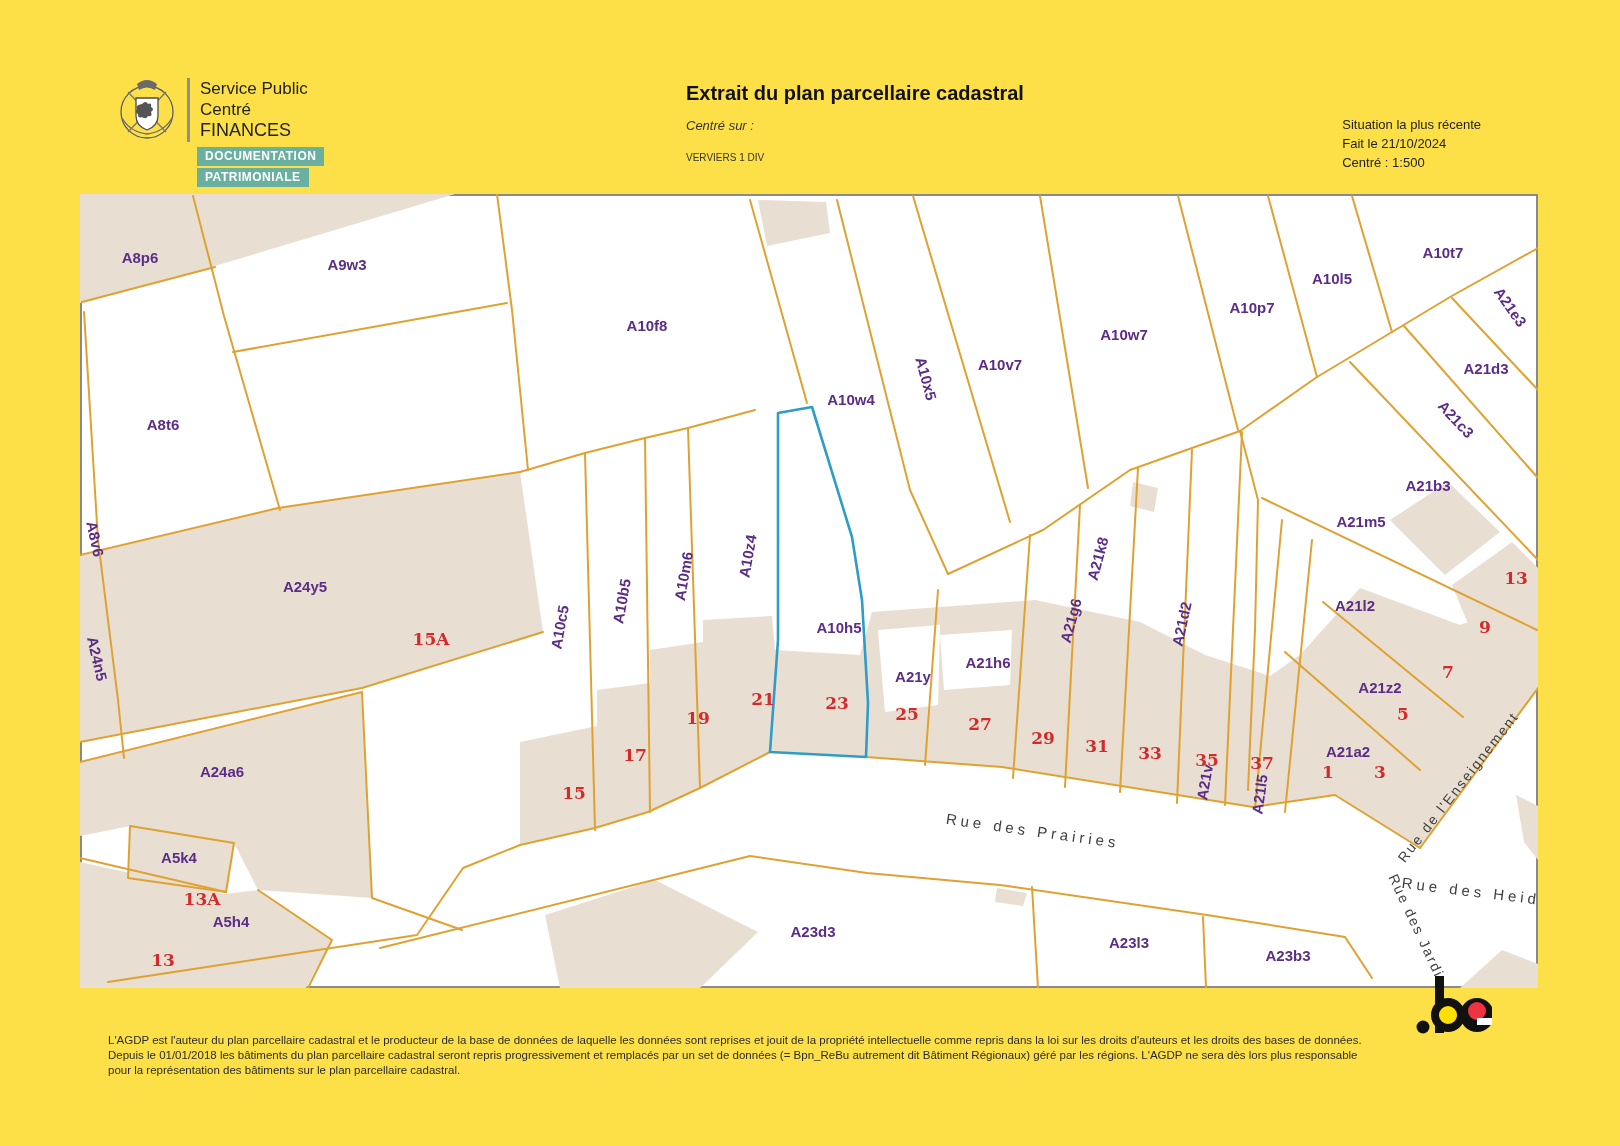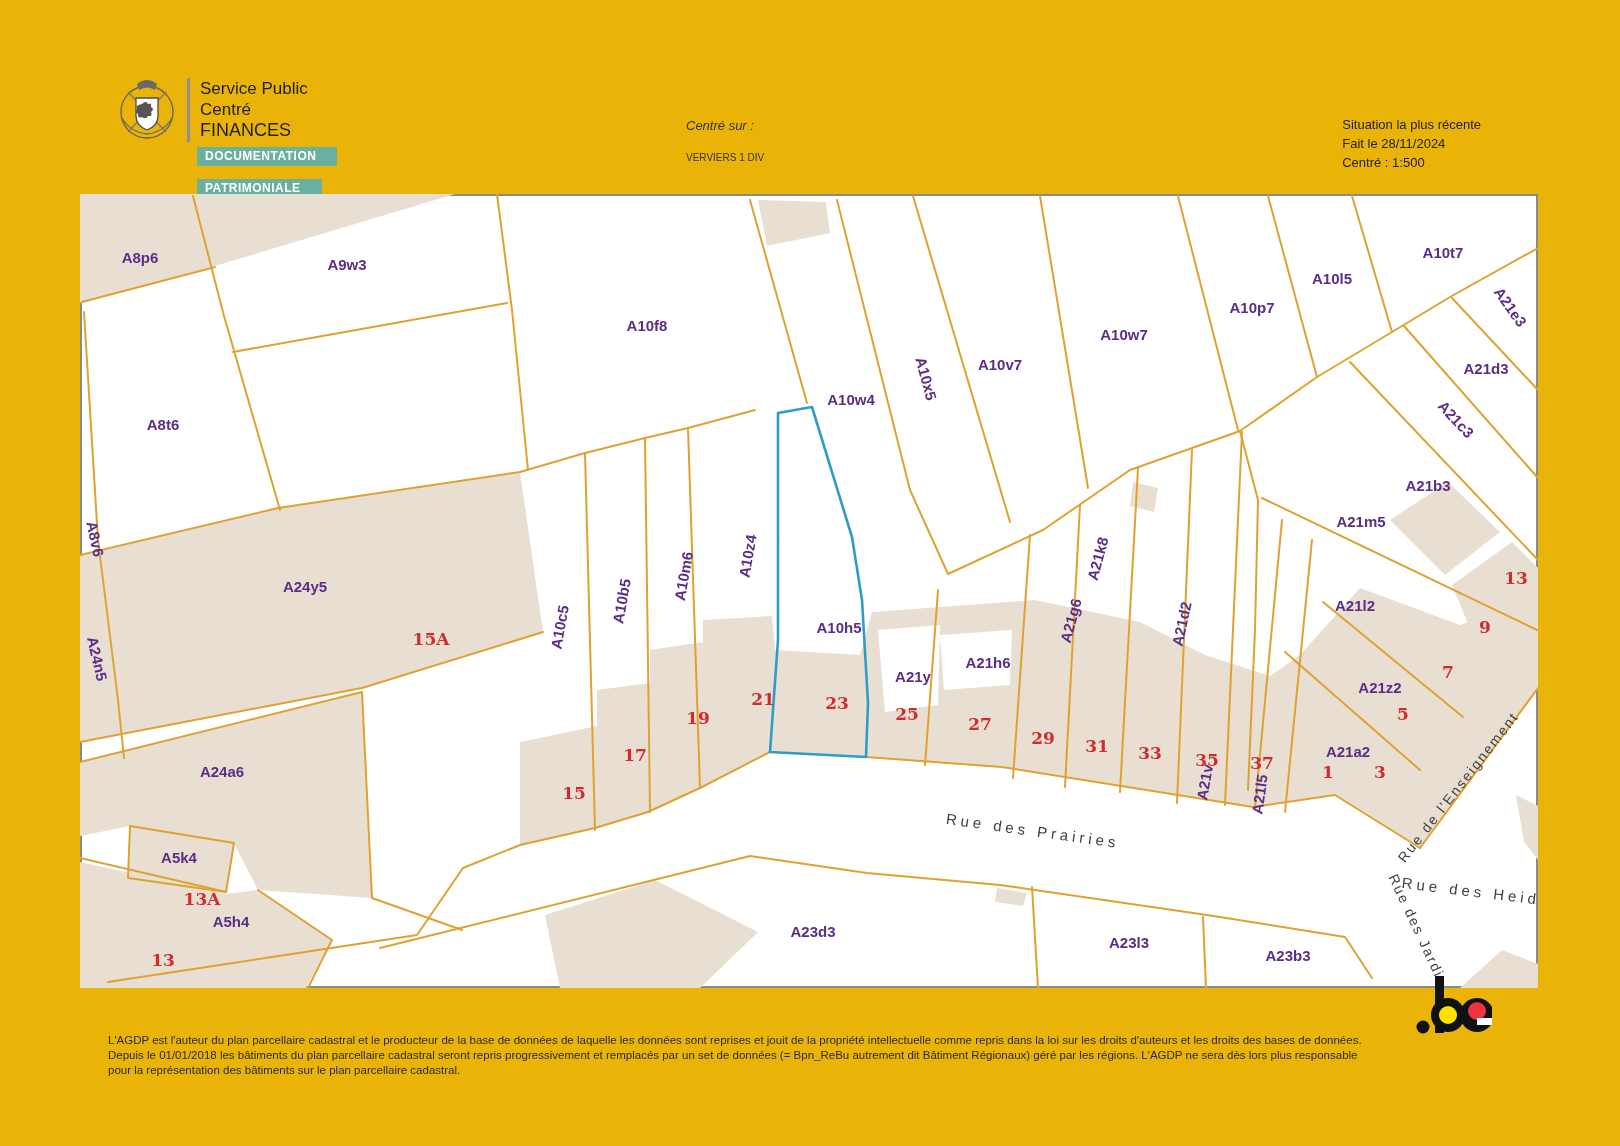--- a/index.html
+++ b/index.html
@@ -1,24 +1,24 @@
 <!DOCTYPE html>
 <html><head>
 <meta charset="utf-8">
 <style>
   html,body{margin:0;padding:0;background:#fff;}
   body{font-family:"Liberation Sans",sans-serif;color:#1a1a1a;}
-  #canvas{position:relative;width:1620px;height:1146px;background:#eab308;overflow:hidden;}
+  #canvas{position:relative;width:1620px;height:1146px;background:#fde047;overflow:hidden;}
 
   
   .hdr-divider{position:absolute;left:187px;top:78px;width:3px;height:64px;background:#8f8f8f;}
   .hdr-org{position:absolute;left:200px;top:78px;font-size:17px;line-height:21px;color:#1f1f1f;}
   .hdr-org .b{font-weight:normal;font-size:18px;}
   .badge{display:block;color:#fff;font-weight:bold;font-size:12px;letter-spacing:.5px;
-         background:#6ab0a0;padding:2px 21px 3px 8px;margin-bottom:13px;width:max-content;}
+         background:#6ab0a0;padding:2px 8px 3px 8px;margin-bottom:2px;width:max-content;}
   .badges{position:absolute;left:197px;top:147px;}
   .title{position:absolute;left:686px;top:82px;font-size:20px;font-weight:bold;color:#111;}
   .sub1{position:absolute;left:686px;top:118px;font-size:13px;color:#333;font-style:italic;}
   .sub2{position:absolute;left:686px;top:152px;font-size:10px;color:#333;}
   .meta{position:absolute;right:139px;top:115px;text-align:left;font-size:13px;line-height:19px;color:#222;}
 
   
   #map{position:absolute;left:80px;top:194px;width:1458px;height:794px;}
   .bg{fill:#ffffff;stroke:#8a8a8a;stroke-width:2;}
   .beige{fill:#e8dfd2;stroke:none;}
@@ -51,25 +51,26 @@
   <div class="hdr-divider"></div>
   <div class="hdr-org">
     <span>Service Public</span><br>
     <span>Centré</span><br>
     <span class="b">FINANCES</span>
   </div>
   <div class="badges">
     <span class="badge">DOCUMENTATION</span>
     <span class="badge">PATRIMONIALE</span>
   </div>
+  <div class="title">Extrait du plan parcellaire cadastral</div>
   <div class="sub1">Centré sur :</div>
   <div class="sub2">VERVIERS 1 DIV</div>
   <div class="meta">
     <div>Situation la plus récente</div>
-    <div>Fait le 28/11/2024</div>
+    <div>Fait le 21/10/2024</div>
     <div>Centré : 1:500</div>
   </div>
 
   <svg id="map" viewBox="80 194 1458 794">
     <rect class="bg" x="81" y="195" width="1456" height="792"></rect>
 
     <g id="buildings">
       <polygon class="beige" points="80,194 455,194 215,266 80,303"></polygon>
       <polygon class="beige" points="758,200 826,202 830,233 767,246"></polygon>
       <polygon class="beige" points="80,556 278,508 520,472 543,632 362,688 80,742"></polygon>

